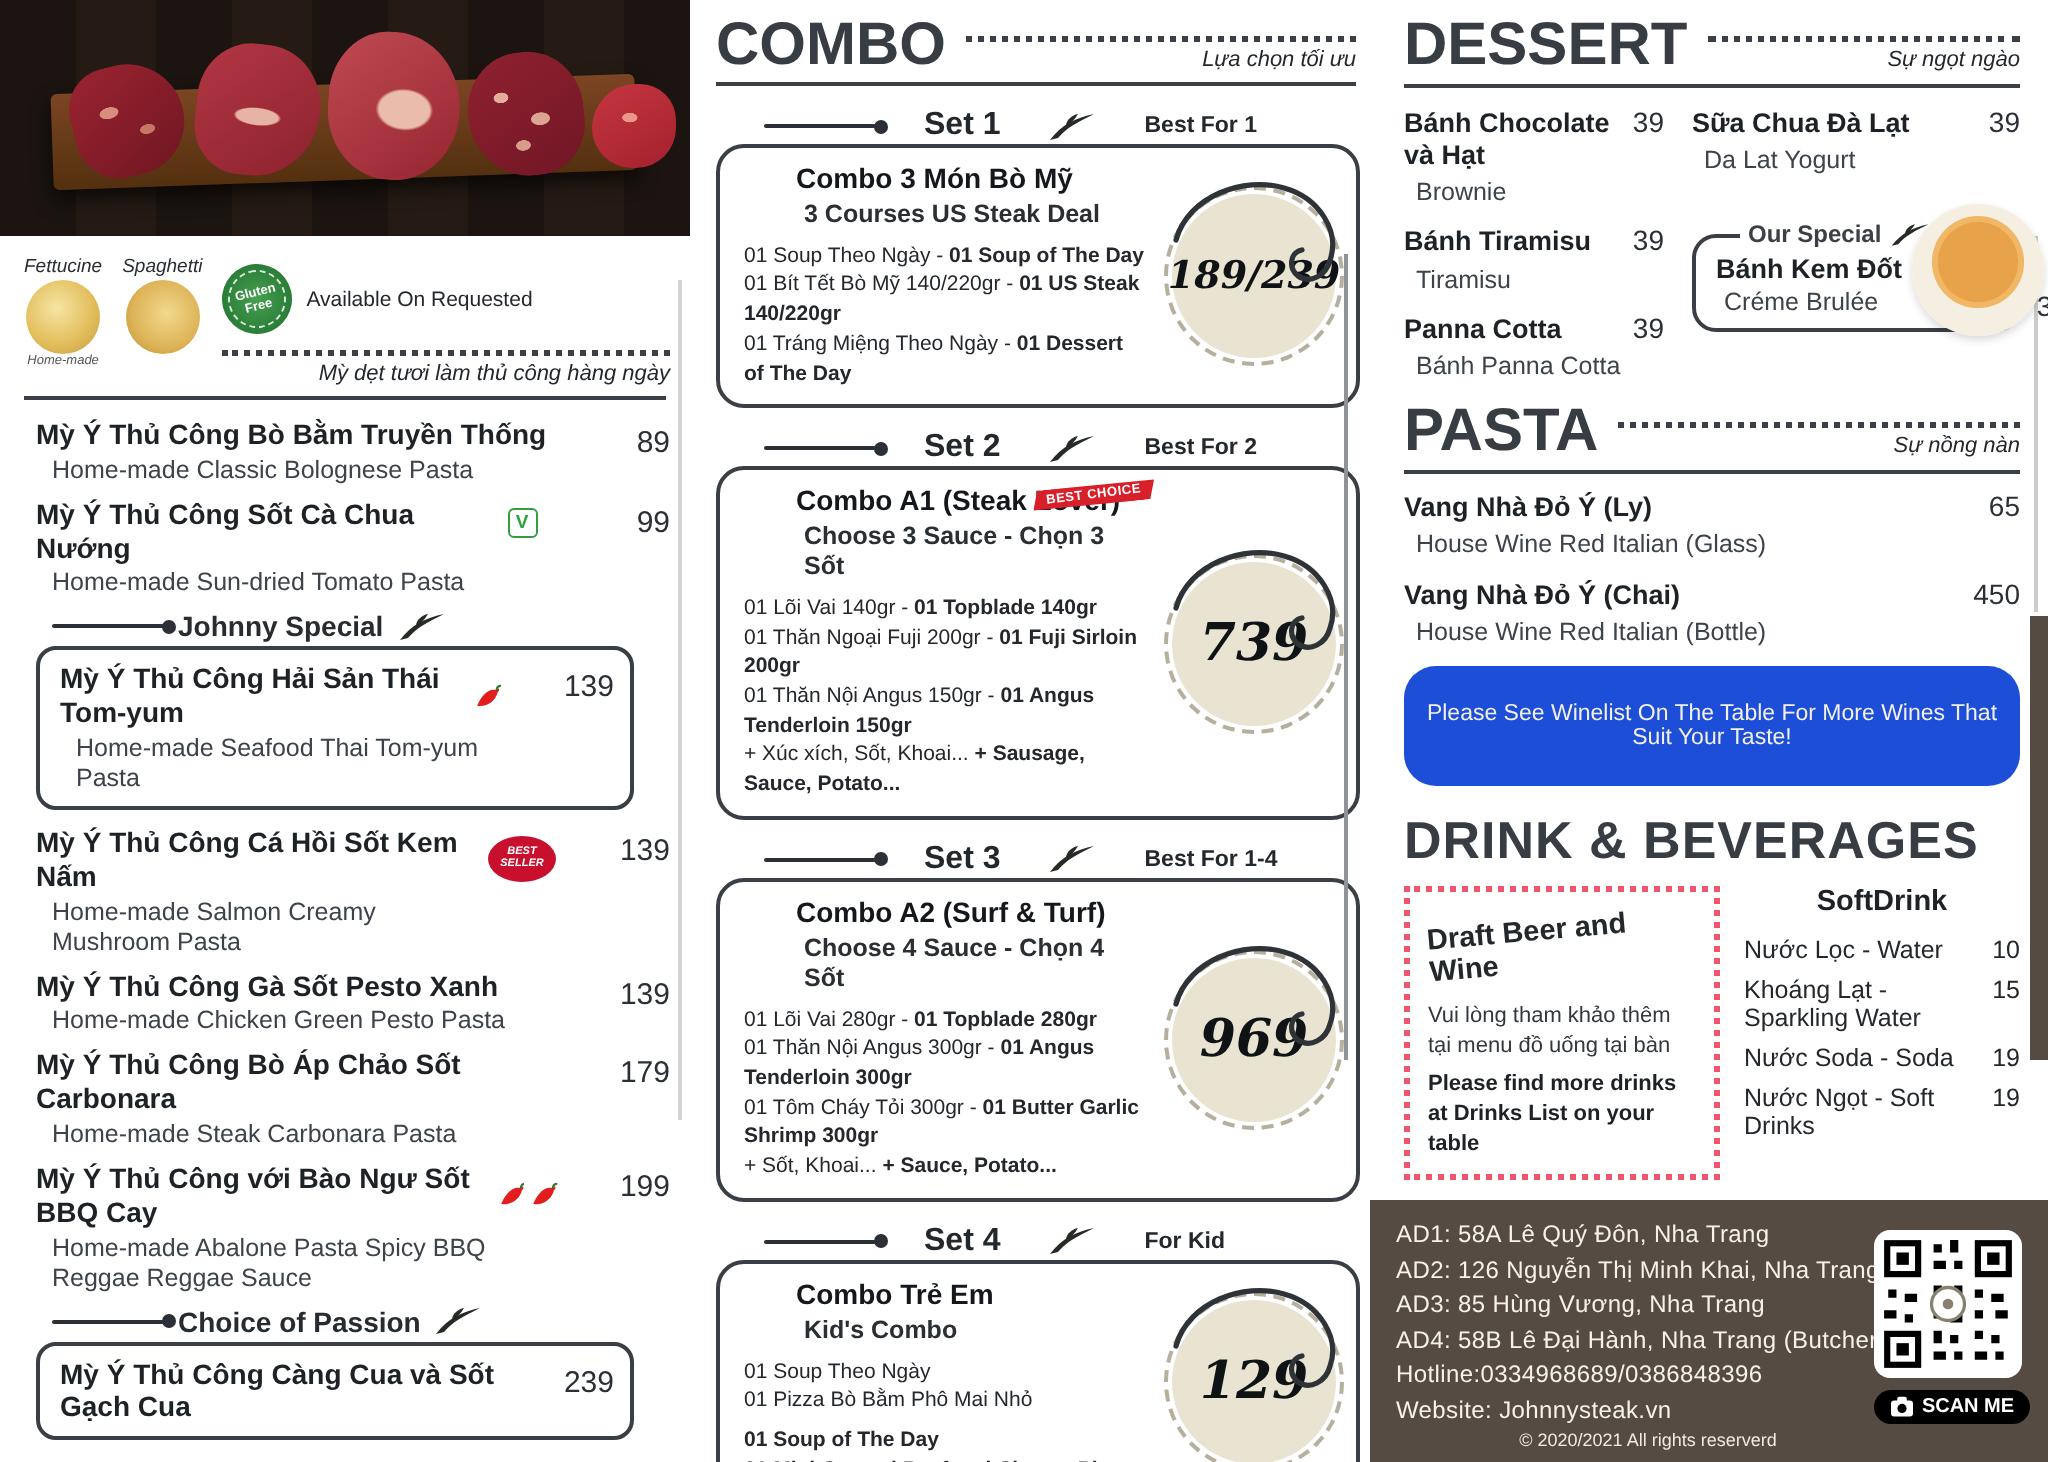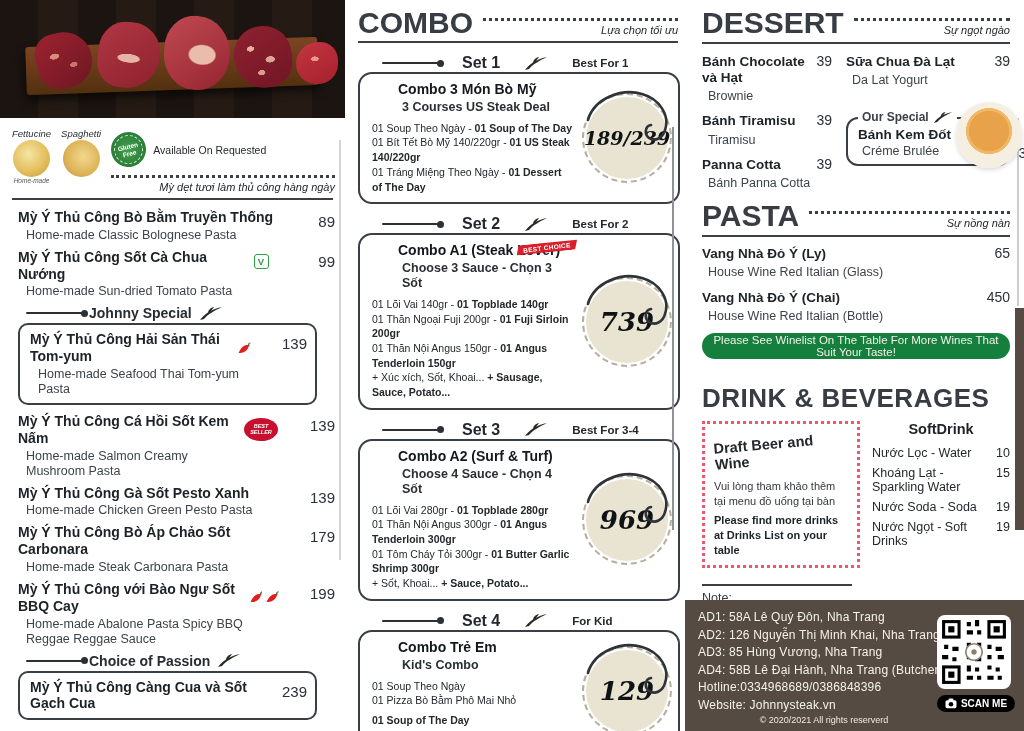--- a/index.html
+++ b/index.html
@@ -92,27 +92,27 @@
   .rrule{margin:4px 14px 0 12px;}
   .d-grid{display:grid;grid-template-columns:1fr 1fr;column-gap:14px;padding:9px 14px 0 12px;position:relative;}
   .d-item{margin-bottom:9px;}
   .d-top{display:flex;align-items:baseline;}
   .d-name{font-weight:bold;font-size:13.5px;color:#1d2226;line-height:1.2;}
   .d-price{margin-left:auto;font-size:14px;color:#2b3036;padding-left:6px;}
   .d-sub{font-size:12.5px;color:#3d434a;margin-top:3px;padding-left:6px;}
   .brulee{position:absolute;right:2px;top:58px;width:66px;height:66px;border-radius:50%;z-index:1;
       background:radial-gradient(circle at 50% 44%,#e8a34a 0 40%,#f0b866 41% 46%,#f5efe2 47% 78%,#e4dcc9 79%);box-shadow:0 2px 4px rgba(0,0,0,.15);}
   .osp{border:2px solid #3a3f45;border-radius:12px;padding:8px 10px 6px;position:relative;margin-top:30px;width:140px;}
-  .osp-label{position:absolute;top:-9px;left:10px;background:#fff;padding:0 4px;font-weight:bold;font-size:12px;display:flex;align-items:center;gap:4px;white-space:nowrap;}
+  .osp-label{position:absolute;top:-9px;left:22px;background:#fff;padding:0 4px;font-weight:bold;font-size:12px;display:flex;align-items:center;gap:4px;white-space:nowrap;}
   .osp-name{font-weight:bold;font-size:13.5px;color:#1d2226;}
   .osp-sub{font-size:12.5px;color:#3d434a;margin-top:2px;padding-left:4px;}
   .osp-price{position:absolute;right:-26px;top:26px;font-size:14px;color:#2b3036;z-index:2;}
   .w-list{padding:8px 14px 0 12px;}
   .w-item{margin-bottom:10px;}
-  .wine-pill{margin:4px 14px 12px 12px;background:#15803d;color:#f3efe9;font-size:11.5px;text-align:center;border-radius:16px;padding:1px 8px;}
+  .wine-pill{margin:4px 14px 0 12px;background:#1d4ed8;color:#f3efe9;font-size:11.5px;text-align:center;border-radius:16px;padding:18px 8px;}
   .dk-title{font-size:26px;letter-spacing:.5px;padding:14px 14px 0 12px;}
   .dk-grid{display:grid;grid-template-columns:158px 1fr;gap:12px;padding:10px 14px 0 12px;}
   .draft{border:3px dotted #f0566b;padding:8px 9px;box-sizing:border-box;}
   .draft-title{font-weight:bold;font-size:14.5px;transform:rotate(-5deg);margin:3px 0 12px;color:#23282d;}
   .draft-vi{font-size:11px;color:#33383d;line-height:1.35;}
   .draft-en{font-size:11px;font-weight:bold;margin-top:4px;line-height:1.35;color:#1d2226;}
   .sd-title{font-weight:bold;font-size:14.5px;margin-bottom:9px;color:#1d2226;text-align:center;}
   .sd-row{display:flex;font-size:12.5px;margin-bottom:6px;color:#24282c;}
   .sd-price{margin-left:auto;padding-left:6px;}
   .note{padding:16px 14px 0 12px;}
@@ -361,21 +361,21 @@
     </div>
 
     <div class="cset">
       <div class="cs-label">
         <span class="sp-line"></span>
         <span class="cs-name">Set 3</span>
         <svg class="leaf" width="24" height="15" viewBox="0 0 24 15">
             <path d="M1 14 C7 6 14 3 23 1 C15 5 9 8 5 13 Z" fill="#262b26"></path>
             <path d="M9 7 C9 4 12 1.5 15 1 C13.5 3.5 11.5 5.8 9 7 Z" fill="#262b26"></path>
           </svg>
-        <span class="cs-best">Best For 3-4</span>
+        <span class="cs-best">Best For 1-4</span>
       </div>
       <div class="cs-box">
         <div class="cs-title">Combo A2 (Surf &amp; Turf)</div>
         <div class="cs-sub">Choose 4 Sauce - Chọn 4 Sốt</div>
         <div class="cs-line"><span class="lv">01 Lõi Vai 280gr -</span> <span class="le">01 Topblade 280gr</span></div>
         <div class="cs-line"><span class="lv">01 Thăn Nội Angus 300gr -</span> <span class="le">01 Angus Tenderloin 300gr</span></div>
         <div class="cs-line"><span class="lv">01 Tôm Cháy Tỏi 300gr -</span> <span class="le">01 Butter Garlic Shrimp 300gr</span></div>
         <div class="cs-line"><span class="lv">+ Sốt, Khoai...</span> <span class="le">+ Sauce, Potato...</span></div>
         <div class="pcircle">
           <svg class="curl" width="94" height="64" viewBox="0 0 94 64">

